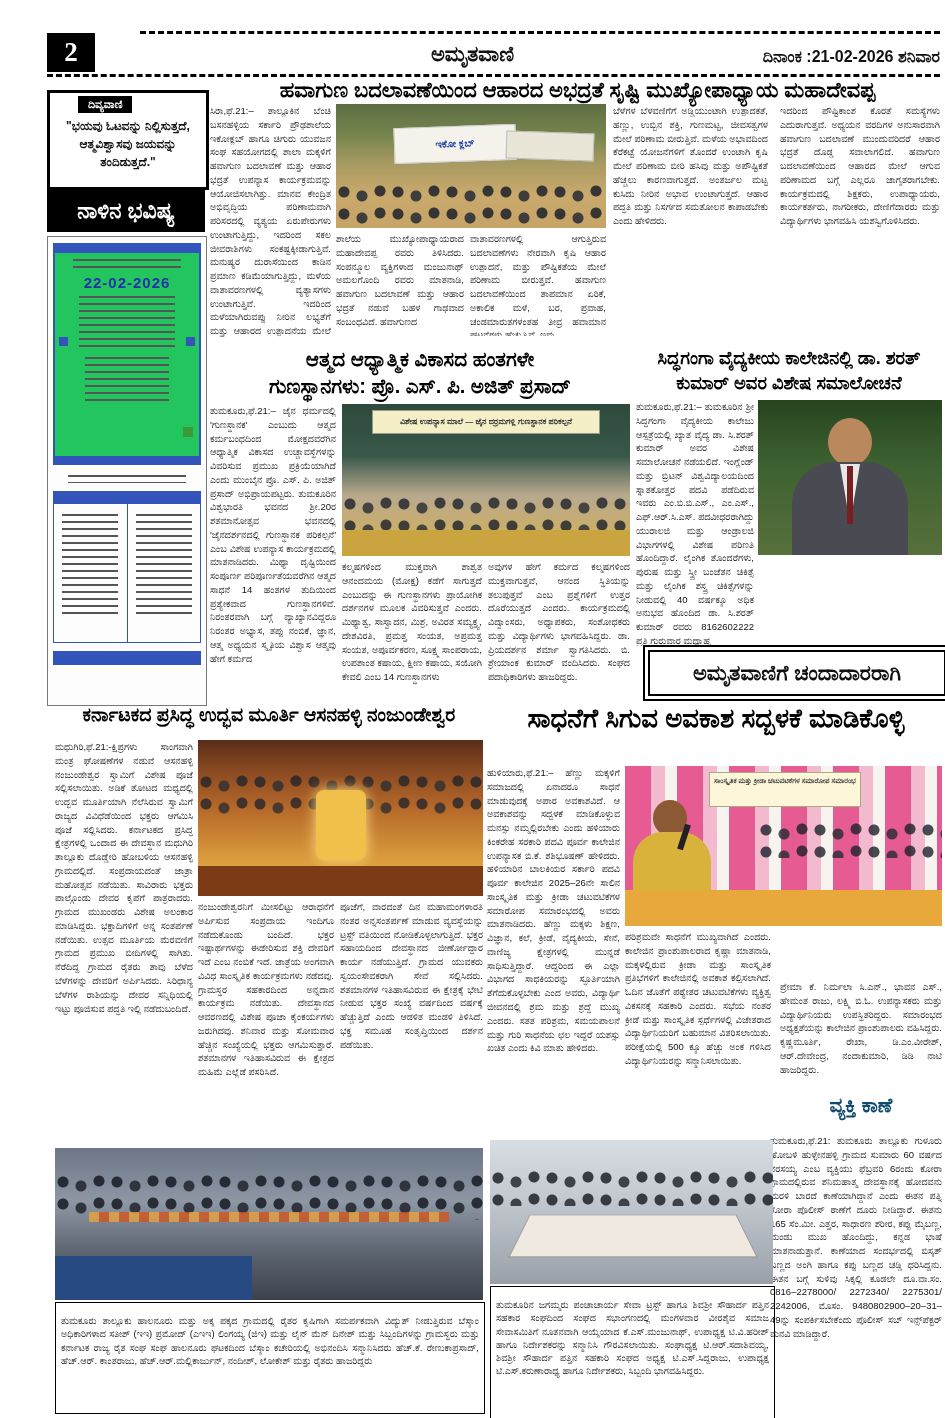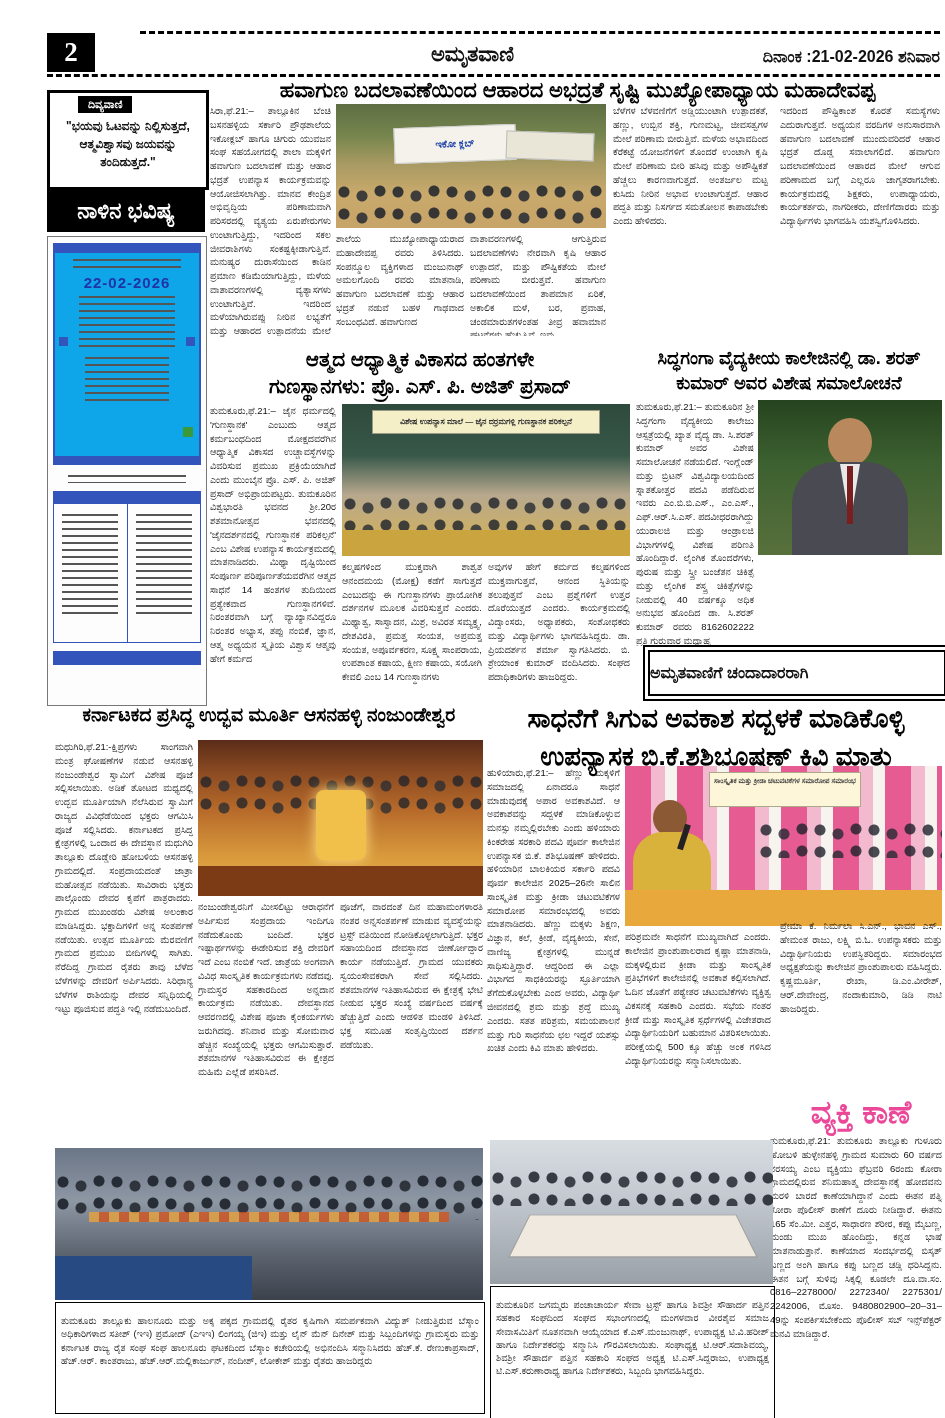--- a/index.html
+++ b/index.html
@@ -33,21 +33,21 @@
   <div class="abs" style="left:47px;top:90px;width:156px;height:94px;border:3px solid #000;background:#fff;">
     <div style="display:inline-block;background:#000;color:#fff;font-weight:bold;font-size:11px;
          padding:2px 10px;margin:3px 0 0 28px;">ದಿವ್ಯವಾಣಿ</div>
     <div style="padding:4px 8px;text-align:center;font-weight:bold;font-size:12px;line-height:1.5;">"ಭಯವು ಓಟವನ್ನು ನಿಲ್ಲಿಸುತ್ತದೆ, ಆತ್ಮವಿಶ್ವಾಸವು ಜಯವನ್ನು ತಂದಿಡುತ್ತದೆ."</div>
   </div>
 
   <div class="abs" style="left:47px;top:190px;width:158px;height:42px;background:#000;color:#fff;
        font-weight:bold;font-size:22px;text-align:center;line-height:42px;">ನಾಳಿನ ಭವಿಷ್ಯ</div>
 
   <div class="abs" style="left:47px;top:236px;width:158px;height:468px;border:1px solid #777;background:#fdfdfd;">
-    <div style="margin:6px 5px 0 5px;border:2px solid #3355bb;height:218px;background:#0ea5e9;position:relative;">
+    <div style="margin:6px 5px 0 5px;border:2px solid #3355bb;height:218px;background:#22c55e;position:relative;">
       <div style="height:8px;background:#3355bb;"></div>
       <div class="lines" style="margin:6px 18px 0 18px;height:12px;"></div>
       <div style="text-align:center;font-weight:bold;font-size:15px;color:#2233aa;letter-spacing:1px;margin-top:3px;">22-02-2026</div>
       <div class="lines" style="margin:5px 24px 0 24px;height:56px;"></div>
       <div style="position:absolute;left:4px;top:92px;width:9px;height:9px;background:#3355bb;"></div>
       <div style="position:absolute;right:4px;top:92px;width:9px;height:9px;background:#3355bb;"></div>
       <div class="lines" style="margin:5px 30px 0 30px;height:44px;"></div>
       <div style="position:absolute;right:6px;bottom:26px;width:10px;height:10px;background:#3a9a3a;"></div>
       <div style="height:7px;background:#3355bb;position:absolute;bottom:0;left:0;right:0;"></div>
     </div>
@@ -107,21 +107,21 @@
   <div class="abs photo" style="left:758px;top:400px;width:184px;height:155px;
        background:linear-gradient(180deg,#26441f 0%,#3c6030 40%,#58703c 100%);">
     <div style="position:absolute;left:70px;top:18px;width:44px;height:48px;border-radius:50%;background:#b9885c;"></div>
     <div style="position:absolute;left:34px;top:62px;width:116px;height:93px;border-radius:42px 42px 0 0;background:#4a4a52;"></div>
     <div style="position:absolute;left:82px;top:64px;width:20px;height:60px;background:#e8e8e8;clip-path:polygon(0 0,100% 0,50% 100%);"></div>
     <div style="position:absolute;left:89px;top:66px;width:6px;height:58px;background:#7a1f1f;"></div>
   </div>
 
 
   <div class="abs" style="left:648px;top:650px;width:294px;height:42px;border:2px solid #000;box-shadow:0 0 0 3px #fff,0 0 0 5px #000;
-       font-weight:bold;font-size:16px;line-height:42px;">ಅಮೃತವಾಣಿಗೆ ಚಂದಾದಾರರಾಗಿ</div>
+       font-weight:bold;font-size:21px;text-align:center;line-height:42px;">ಅಮೃತವಾಣಿಗೆ ಚಂದಾದಾರರಾಗಿ</div>
 
   <div class="abs headline" style="left:55px;top:704px;width:428px;font-size:19px;">ಕರ್ನಾಟಕದ ಪ್ರಸಿದ್ಧ ಉದ್ಭವ ಮೂರ್ತಿ ಆಸನಹಳ್ಳಿ ನಂಜುಂಡೇಶ್ವರ</div>
 
   <div class="abs body-col" style="left:55px;top:740px;width:138px;height:404px;">ಮಧುಗಿರಿ,ಫೆ.21:-ಕ್ಷಿಪ್ರಗಳು ಸಾಂಗವಾಗಿ ಮಂತ್ರ ಘೋಷಣೆಗಳ ನಡುವೆ ಆಸನಹಳ್ಳಿ ನಂಜುಂಡೇಶ್ವರ ಸ್ವಾಮಿಗೆ ವಿಶೇಷ ಪೂಜೆ ಸಲ್ಲಿಸಲಾಯಿತು. ಅಡಿಕೆ ತೋಟದ ಮಧ್ಯದಲ್ಲಿ ಉದ್ಭವ ಮೂರ್ತಿಯಾಗಿ ನೆಲೆಸಿರುವ ಸ್ವಾಮಿಗೆ ರಾಜ್ಯದ ವಿವಿಧೆಡೆಯಿಂದ ಭಕ್ತರು ಆಗಮಿಸಿ ಪೂಜೆ ಸಲ್ಲಿಸಿದರು. ಕರ್ನಾಟಕದ ಪ್ರಸಿದ್ಧ ಕ್ಷೇತ್ರಗಳಲ್ಲಿ ಒಂದಾದ ಈ ದೇವಸ್ಥಾನ ಮಧುಗಿರಿ ತಾಲ್ಲೂಕು ದೊಡ್ಡೇರಿ ಹೋಬಳಿಯ ಆಸನಹಳ್ಳಿ ಗ್ರಾಮದಲ್ಲಿದೆ. ಸಂಪ್ರದಾಯದಂತೆ ಜಾತ್ರಾ ಮಹೋತ್ಸವ ನಡೆಯಿತು. ಸಾವಿರಾರು ಭಕ್ತರು ಪಾಲ್ಗೊಂಡು ದೇವರ ಕೃಪೆಗೆ ಪಾತ್ರರಾದರು. ಗ್ರಾಮದ ಮುಖಂಡರು ವಿಶೇಷ ಅಲಂಕಾರ ಮಾಡಿಸಿದ್ದರು. ಭಕ್ತಾದಿಗಳಿಗೆ ಅನ್ನ ಸಂತರ್ಪಣೆ ನಡೆಯಿತು. ಉತ್ಸವ ಮೂರ್ತಿಯ ಮೆರವಣಿಗೆ ಗ್ರಾಮದ ಪ್ರಮುಖ ಬೀದಿಗಳಲ್ಲಿ ಸಾಗಿತು. ನೆರೆದಿದ್ದ ಗ್ರಾಮದ ರೈತರು ತಾವು ಬೆಳೆದ ಬೆಳೆಗಳನ್ನು ದೇವರಿಗೆ ಅರ್ಪಿಸಿದರು. ಸಿರಿಧಾನ್ಯ ಬೆಳೆಗಳ ರಾಶಿಯನ್ನು ದೇವರ ಸನ್ನಿಧಿಯಲ್ಲಿ ಇಟ್ಟು ಪೂಜಿಸುವ ಪದ್ಧತಿ ಇಲ್ಲಿ ನಡೆದುಬಂದಿದೆ.</div>
 
   <div class="abs photo" style="left:198px;top:740px;width:285px;height:156px;
        background:linear-gradient(180deg,#5a2c18 0%,#8a4а22 20%,#b76a2a 45%,#d99a3c 75%,#e8b44e 100%);
        background:linear-gradient(180deg,#5a2c18 0%,#8a4a22 20%,#b76a2a 45%,#d99a3c 75%,#e8b44e 100%);">
     <div class="crowd" style="position:absolute;left:0;top:34px;width:100%;height:40px;opacity:.75;"></div>
     <div style="position:absolute;left:118px;top:50px;width:50px;height:70px;background:#f1c04a;border-radius:8px;box-shadow:0 0 14px #ffdf80;"></div>
@@ -135,40 +135,39 @@
        background:linear-gradient(180deg,#6b7687 0%,#8e97a4 35%,#5b636f 70%,#3c424c 100%);">
     <div class="crowd" style="position:absolute;left:0;top:26px;width:100%;height:46px;opacity:.9;"></div>
     <div style="position:absolute;left:0;bottom:0;width:46%;height:44px;background:#274a82;"></div>
     <div style="position:absolute;left:8%;top:64px;width:84%;height:10px;
          background:repeating-linear-gradient(90deg,#e8a33c 0 10px,#d4551f 10px 20px);opacity:.8;"></div>
   </div>
   <div class="abs cap-box" style="left:55px;top:1302px;width:418px;height:88px;">ತುಮಕೂರು ತಾಲ್ಲೂಕು ಹಾಲನೂರು ಮತ್ತು ಅಕ್ಕ ಪಕ್ಕದ ಗ್ರಾಮದಲ್ಲಿ ರೈತರ ಕೃಷಿಗಾಗಿ ಸಮರ್ಪಕವಾಗಿ ವಿದ್ಯುತ್ ನೀಡುತ್ತಿರುವ ಬೆಸ್ಕಾಂ ಅಧಿಕಾರಿಗಳಾದ ಸತೀಶ್ (ಇಇ) ಪ್ರಮೋದ್ (ಎಇಇ) ಲಿಂಗಯ್ಯ (ಜಿಇ) ಮತ್ತು ಲೈನ್ ಮೆನ್ ದಿನೇಶ್ ಮತ್ತು ಸಿಬ್ಬಂದಿಗಳನ್ನು ಗ್ರಾಮಸ್ಥರು ಮತ್ತು ಕರ್ನಾಟಕ ರಾಜ್ಯ ರೈತ ಸಂಘ ಸಂಘ ಹಾಲನೂರು ಘಟಕದಿಂದ ಬೆಸ್ಕಾಂ ಕಚೇರಿಯಲ್ಲಿ ಅಭಿನಂದಿಸಿ ಸನ್ಮಾನಿಸಿದರು ಹೆಚ್.ಕೆ. ರೇಣುಕಾಪ್ರಸಾದ್, ಹೆಚ್.ಆರ್. ಕಾಂತರಾಜು, ಹೆಚ್.ಆರ್.ಮಲ್ಲಿಕಾರ್ಜುನ್, ನಂದೀಶ್, ಲೋಕೇಶ್ ಮತ್ತು ರೈತರು ಹಾಜರಿದ್ದರು</div>
 
   <div class="abs headline" style="left:487px;top:700px;width:458px;font-size:26px;line-height:1.45;">
     <div>ಸಾಧನೆಗೆ ಸಿಗುವ ಅವಕಾಶ ಸದ್ಬಳಕೆ ಮಾಡಿಕೊಳ್ಳಿ</div>
-    <div>ಉಪನ್ಯಾಸಕ ಬಿ.ಕೆ.ಶಶಿಭೂಷಣ್ ಕಿವಿ ಮಾತು</div>
   </div>
 
   <div class="abs body-col" style="left:487px;top:766px;width:133px;height:372px;">ಹುಳಿಯಾರು,ಫೆ.21:– ಹೆಣ್ಣು ಮಕ್ಕಳಿಗೆ ಸಮಾಜದಲ್ಲಿ ಏನಾದರೂ ಸಾಧನೆ ಮಾಡುವುದಕ್ಕೆ ಅಪಾರ ಅವಕಾಶವಿದೆ. ಆ ಅವಕಾಶವನ್ನು ಸದ್ಬಳಕೆ ಮಾಡಿಕೊಳ್ಳುವ ಮನಸ್ಸು ನಮ್ಮಲ್ಲಿರಬೇಕು ಎಂದು ಹಳಿಯಾರು ಕಿಂಕರೇಹ ಸರಕಾರಿ ಪದವಿ ಪೂರ್ವ ಕಾಲೇಜಿನ ಉಪನ್ಯಾಸಕ ಬಿ.ಕೆ. ಶಶಿಭೂಷಣ್ ಹೇಳಿದರು. ಹಳಿಯಾರಿನ ಬಾಲಕಿಯರ ಸರ್ಕಾರಿ ಪದವಿ ಪೂರ್ವ ಕಾಲೇಜಿನ 2025–26ನೇ ಸಾಲಿನ ಸಾಂಸ್ಕೃತಿಕ ಮತ್ತು ಕ್ರೀಡಾ ಚಟುವಟಿಕೆಗಳ ಸಮಾರೋಪ ಸಮಾರಂಭದಲ್ಲಿ ಅವರು ಮಾತನಾಡಿದರು. ಹೆಣ್ಣು ಮಕ್ಕಳು ಶಿಕ್ಷಣ, ವಿಜ್ಞಾನ, ಕಲೆ, ಕ್ರೀಡೆ, ವೈದ್ಯಕೀಯ, ಸೇನೆ, ವಾಣಿಜ್ಯ ಕ್ಷೇತ್ರಗಳಲ್ಲಿ ಮುನ್ನಡೆ ಸಾಧಿಸುತ್ತಿದ್ದಾರೆ. ಆದ್ದರಿಂದ ಈ ಎಲ್ಲಾ ವಿಭಾಗದ ಸಾಧಕಿಯರನ್ನು ಸ್ಫೂರ್ತಿಯಾಗಿ ತೆಗೆದುಕೊಳ್ಳಬೇಕು ಎಂದ ಅವರು, ವಿದ್ಯಾರ್ಥಿ ಜೀವನದಲ್ಲಿ ಶ್ರಮ ಮತ್ತು ಶ್ರದ್ಧೆ ಮುಖ್ಯ ಎಂದರು. ಸತತ ಪರಿಶ್ರಮ, ಸಮಯಪಾಲನೆ ಮತ್ತು ಗುರಿ ಸಾಧನೆಯ ಛಲ ಇದ್ದರೆ ಯಶಸ್ಸು ಖಚಿತ ಎಂದು ಕಿವಿ ಮಾತು ಹೇಳಿದರು.</div>
 
   <div class="abs photo" style="left:625px;top:766px;width:317px;height:160px;
        background:repeating-linear-gradient(90deg,#e75b93 0 26px,#f3b9cf 26px 40px,#f7f3ef 40px 52px);">
     <div style="position:absolute;left:84px;top:6px;width:150px;height:30px;background:#fdf6d8;border:1px solid #aa8;
          color:#444;font-size:7px;font-weight:bold;text-align:center;line-height:1.3;padding-top:3px;overflow:hidden;">ಸಾಂಸ್ಕೃತಿಕ ಮತ್ತು ಕ್ರೀಡಾ ಚಟುವಟಿಕೆಗಳ ಸಮಾರೋಪ ಸಮಾರಂಭ</div>
     <div style="position:absolute;left:28px;top:34px;width:34px;height:36px;border-radius:50%;background:#8b5a34;"></div>
     <div style="position:absolute;left:8px;top:66px;width:78px;height:60px;border-radius:30px 30px 0 0;background:#d9b23c;"></div>
     <div style="position:absolute;left:56px;top:58px;width:6px;height:26px;background:#222;transform:rotate(18deg);"></div>
     <div class="crowd" style="position:absolute;right:0;top:56px;width:58%;height:36px;opacity:.8;"></div>
     <div style="position:absolute;left:0;bottom:0;width:100%;height:36px;background:#e9a83c;"></div>
   </div>
 
   <div class="abs body-col" style="left:625px;top:930px;width:146px;height:158px;">ಪರಿಶ್ರಮವೇ ಸಾಧನೆಗೆ ಮುಖ್ಯವಾಗಿದೆ ಎಂದರು. ಕಾಲೇಜಿನ ಪ್ರಾಂಶುಪಾಲರಾದ ಕೃಷ್ಣಾ ಮಾತನಾಡಿ, ಮಕ್ಕಳಲ್ಲಿರುವ ಕ್ರೀಡಾ ಮತ್ತು ಸಾಂಸ್ಕೃತಿಕ ಪ್ರತಿಭೆಗಳಿಗೆ ಕಾಲೇಜಿನಲ್ಲಿ ಅವಕಾಶ ಕಲ್ಪಿಸಲಾಗಿದೆ. ಓದಿನ ಜೊತೆಗೆ ಪಠ್ಯೇತರ ಚಟುವಟಿಕೆಗಳು ವ್ಯಕ್ತಿತ್ವ ವಿಕಸನಕ್ಕೆ ಸಹಕಾರಿ ಎಂದರು. ಸಭೆಯ ನಂತರ ಕ್ರೀಡೆ ಮತ್ತು ಸಾಂಸ್ಕೃತಿಕ ಸ್ಪರ್ಧೆಗಳಲ್ಲಿ ವಿಜೇತರಾದ ವಿದ್ಯಾರ್ಥಿನಿಯರಿಗೆ ಬಹುಮಾನ ವಿತರಿಸಲಾಯಿತು. ಪರೀಕ್ಷೆಯಲ್ಲಿ 500 ಕ್ಕೂ ಹೆಚ್ಚು ಅಂಕ ಗಳಿಸಿದ ವಿದ್ಯಾರ್ಥಿನಿಯರನ್ನು ಸನ್ಮಾನಿಸಲಾಯಿತು.</div>
-  <div class="abs body-col" style="left:780px;top:919px;width:162px;height:152px;">ಪ್ರೇಮಾ ಕೆ. ನಿರ್ಮಲಾ ಸಿ.ಎನ್., ಭಾವನ ಎಸ್., ಹೇಮಂತ ರಾಜು, ಲಕ್ಷ್ಮಿ ಬಿ.ಓ. ಉಪನ್ಯಾಸಕರು ಮತ್ತು ವಿದ್ಯಾರ್ಥಿನಿಯರು ಉಪಸ್ಥಿತರಿದ್ದರು. ಸಮಾರಂಭದ ಅಧ್ಯಕ್ಷತೆಯನ್ನು ಕಾಲೇಜಿನ ಪ್ರಾಂಶುಪಾಲರು ವಹಿಸಿದ್ದರು. ಕೃಷ್ಣಮೂರ್ತಿ, ರೇಖಾ, ಡಿ.ಎಂ.ವೀರೇಶ್, ಆರ್.ದೇವೇಂದ್ರ, ನಂದಾಕುಮಾರಿ, ಡಿಡಿ ನಾಟಿ ಹಾಜರಿದ್ದರು.</div>
+  <div class="abs body-col" style="left:780px;top:980px;width:162px;height:152px;">ಪ್ರೇಮಾ ಕೆ. ನಿರ್ಮಲಾ ಸಿ.ಎನ್., ಭಾವನ ಎಸ್., ಹೇಮಂತ ರಾಜು, ಲಕ್ಷ್ಮಿ ಬಿ.ಓ. ಉಪನ್ಯಾಸಕರು ಮತ್ತು ವಿದ್ಯಾರ್ಥಿನಿಯರು ಉಪಸ್ಥಿತರಿದ್ದರು. ಸಮಾರಂಭದ ಅಧ್ಯಕ್ಷತೆಯನ್ನು ಕಾಲೇಜಿನ ಪ್ರಾಂಶುಪಾಲರು ವಹಿಸಿದ್ದರು. ಕೃಷ್ಣಮೂರ್ತಿ, ರೇಖಾ, ಡಿ.ಎಂ.ವೀರೇಶ್, ಆರ್.ದೇವೇಂದ್ರ, ನಂದಾಕುಮಾರಿ, ಡಿಡಿ ನಾಟಿ ಹಾಜರಿದ್ದರು.</div>
 
-  <div class="abs" style="left:780px;top:1094px;width:162px;text-align:center;font-weight:bold;font-size:32px;color:#ec4899;">ವ್ಯಕ್ತಿ ಕಾಣೆ</div>
+  <div class="abs" style="left:780px;top:1094px;width:162px;text-align:center;font-weight:bold;font-size:20px;color:#0c4a6e;">ವ್ಯಕ್ತಿ ಕಾಣೆ</div>
   <div class="abs body-col" style="left:770px;top:1134px;width:172px;height:270px;">ತುಮಕೂರು,ಫೆ.21: ತುಮಕೂರು ತಾಲ್ಲೂಕು ಗುಳೂರು ಹೋಬಳಿ ಹುಳ್ಳೇನಹಳ್ಳಿ ಗ್ರಾಮದ ಸುಮಾರು 60 ವರ್ಷದ ನರಸಯ್ಯ ಎಂಬ ವ್ಯಕ್ತಿಯು ಫೆಬ್ರವರಿ 6ರಂದು ಕೋರಾ ಗ್ರಾಮದಲ್ಲಿರುವ ಶನಿಮಹಾತ್ಮ ದೇವಸ್ಥಾನಕ್ಕೆ ಹೋದವನು ಮರಳಿ ಬಾರದೆ ಕಾಣೆಯಾಗಿದ್ದಾನೆ ಎಂದು ಈತನ ಪತ್ನಿ ಕೋರಾ ಪೊಲೀಸ್ ಠಾಣೆಗೆ ದೂರು ನೀಡಿದ್ದಾರೆ. ಈತನು 165 ಸೆಂ.ಮೀ. ಎತ್ತರ, ಸಾಧಾರಣ ಶರೀರ, ಕಪ್ಪು ಮೈಬಣ್ಣ, ದುಂಡು ಮುಖ ಹೊಂದಿದ್ದು, ಕನ್ನಡ ಭಾಷೆ ಮಾತನಾಡುತ್ತಾನೆ. ಕಾಣೆಯಾದ ಸಂದರ್ಭದಲ್ಲಿ ಬಿಸ್ಕತ್ ಬಣ್ಣದ ಅಂಗಿ ಹಾಗೂ ಕಪ್ಪು ಬಣ್ಣದ ಚಡ್ಡಿ ಧರಿಸಿದ್ದನು. ಈತನ ಬಗ್ಗೆ ಸುಳಿವು ಸಿಕ್ಕಲ್ಲಿ ಕೂಡಲೇ ದೂ.ವಾ.ಸಂ. 0816–2278000/ 2272340/ 2275301/ 2242006, ಮೊಸಂ. 9480802900–20–31–49ನ್ನು ಸಂಪರ್ಕಿಸಬೇಕೆಂದು ಪೊಲೀಸ್ ಸಬ್ ಇನ್ಸ್‌ಪೆಕ್ಟರ್ ಮನವಿ ಮಾಡಿದ್ದಾರೆ.</div>
 
   <div class="abs photo" style="left:490px;top:1140px;width:283px;height:144px;
        background:linear-gradient(180deg,#d8dde2 0%,#c3c9cf 40%,#9aa0a8 100%);">
     <div style="position:absolute;left:30px;top:70px;width:224px;height:46px;background:#efe9df;border:1px solid #999;
          transform:perspective(120px) rotateX(28deg);"></div>
     <div class="crowd" style="position:absolute;left:0;top:30px;width:100%;height:36px;opacity:.85;"></div>
   </div>
   <div class="abs cap-box" style="left:490px;top:1286px;width:273px;height:110px;">ತುಮಕೂರಿನ ಜಗಮ್ಮರು ಪಂಚಾಚಾರ್ಯ ಸೇವಾ ಟ್ರಸ್ಟ್ ಹಾಗೂ ಶಿವಶ್ರೀ ಸೌಹಾರ್ದ ಪತ್ತಿನ ಸಹಕಾರ ಸಂಘದಿಂದ ಸಂಘದ ಸಭಾಂಗಣದಲ್ಲಿ ಮಂಗಳವಾರ ವೀರಶೈವ ಸಮಾಜ ಸೇವಾಸಮಿತಿಗೆ ನೂತನವಾಗಿ ಆಯ್ಕೆಯಾದ ಕೆ.ಎಸ್.ಮಂಜುನಾಥ್, ಉಪಾಧ್ಯಕ್ಷ ಟಿ.ವಿ.ಹರೀಶ್ ಹಾಗೂ ನಿರ್ದೇಶಕರನ್ನು ಸನ್ಮಾನಿಸಿ ಗೌರವಿಸಲಾಯಿತು. ಸಂಘಾಧ್ಯಕ್ಷ ಟಿ.ಆರ್.ಸದಾಶಿವಯ್ಯ, ಶಿವಶ್ರೀ ಸೌಹಾರ್ದ ಪತ್ತಿನ ಸಹಕಾರಿ ಸಂಘದ ಅಧ್ಯಕ್ಷ ಟಿ.ಎಸ್.ಸಿದ್ದರಾಜು, ಉಪಾಧ್ಯಕ್ಷ ಟಿ.ಎಸ್.ಕರುಣಾರಾಧ್ಯ ಹಾಗೂ ನಿರ್ದೇಶಕರು, ಸಿಬ್ಬಂದಿ ಭಾಗವಹಿಸಿದ್ದರು.</div>
 

